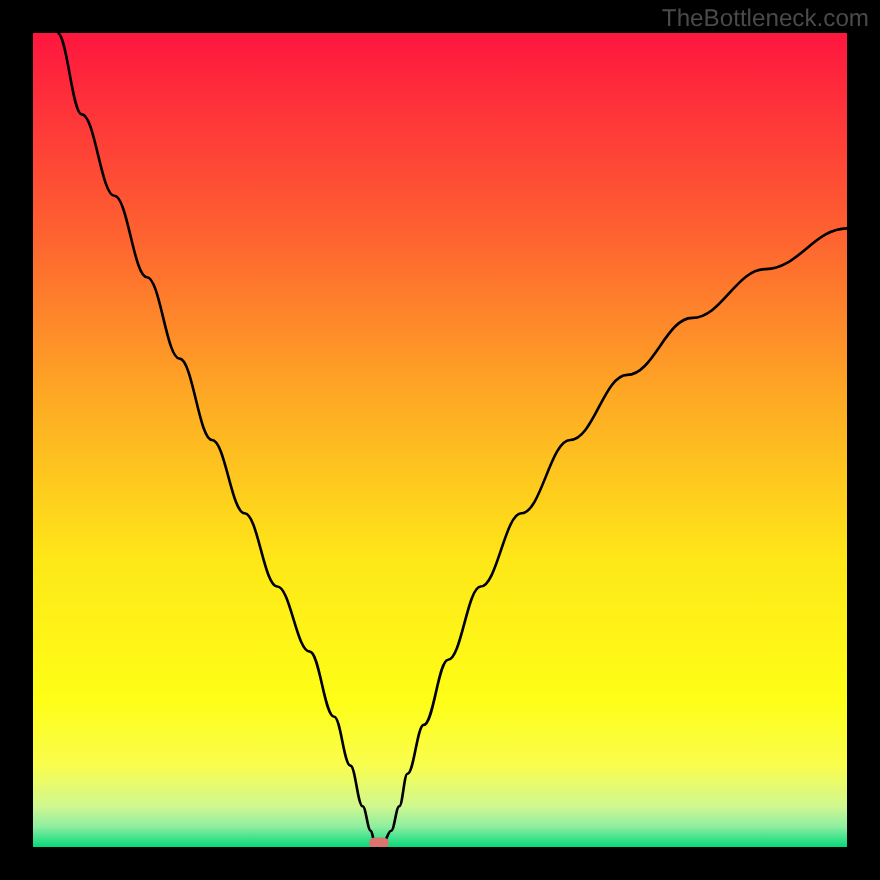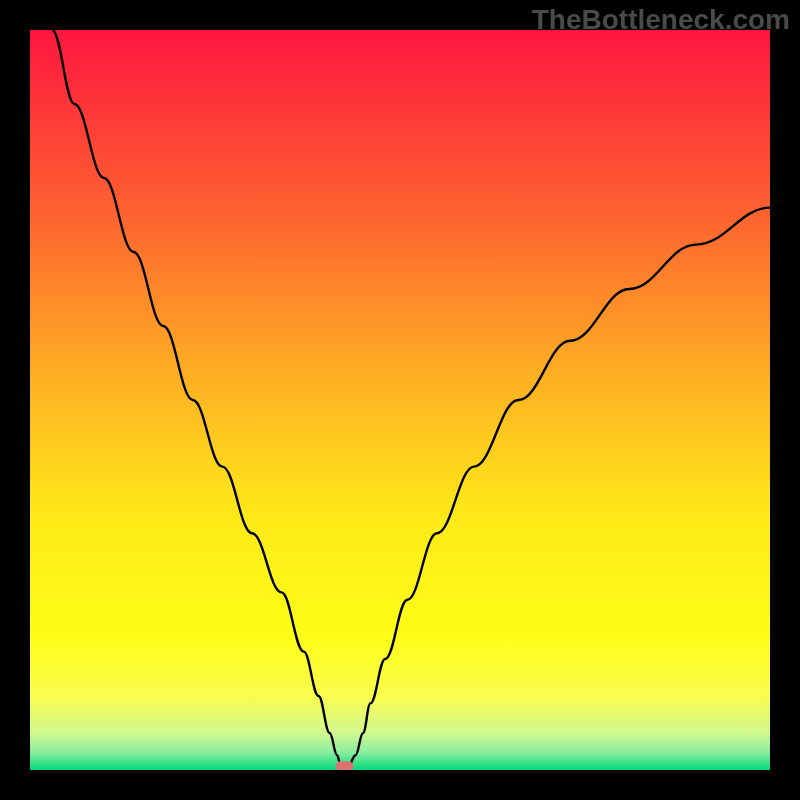--- a/index.html
+++ b/index.html
@@ -9,22 +9,22 @@
     height: 800px;
     background: #000;
     position: relative;
     font-family: Arial, Helvetica, sans-serif;
   }
   .watermark {
     position: absolute;
     top: 4px;
     right: 10px;
     color: #4a4a4a;
-    font-size: 28px;
-    font-weight: 700;
+    font-size: 22px;
+    font-weight: 400;
     z-index: 10;
   }
   .frame {
     position: absolute;
     top: 30px;
     left: 30px;
     width: 740px;
     height: 740px;
     box-sizing: border-box;
   }

